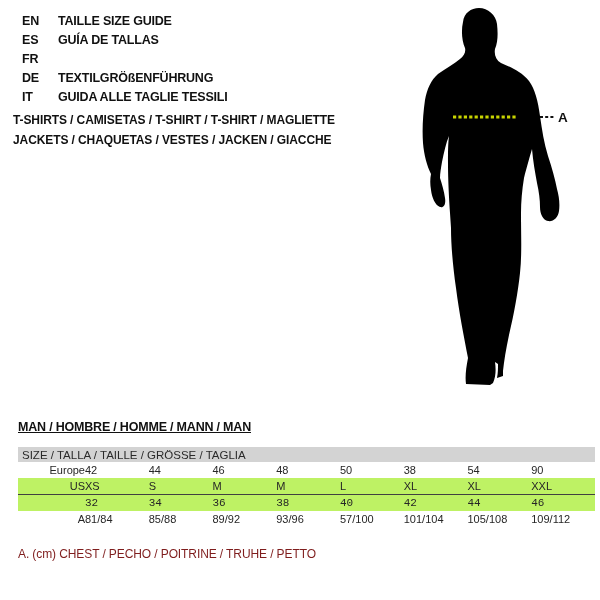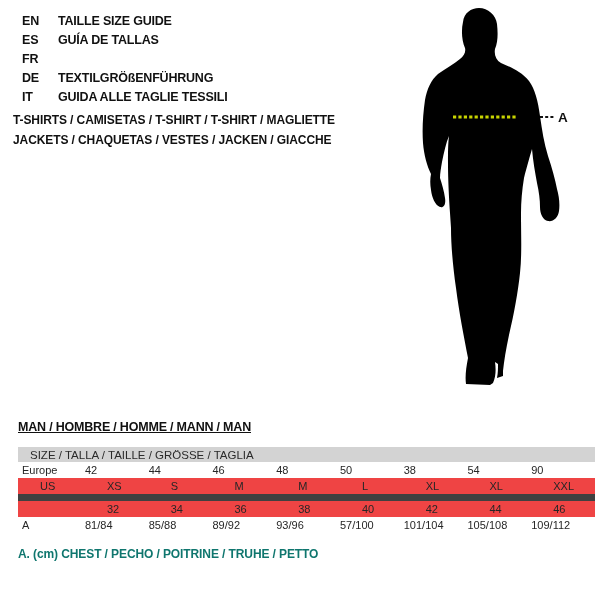--- a/index.html
+++ b/index.html
@@ -27,27 +27,27 @@
   
   .figure-wrap { position: absolute; left: 398px; top: 0; width: 202px; height: 400px; }
   .figure-wrap svg { display: block; }
 
   
   .section-title { position: absolute; left: 18px; top: 420px; font-size: 12.5px; font-weight: bold; color: #111; letter-spacing: -0.2px; white-space: nowrap; text-decoration: underline; }
 
   
   .size-table { position: absolute; left: 18px; top: 447px; width: 577px; border-collapse: collapse; table-layout: fixed; font-size: 11px; color: #262626; }
   .size-table td { padding: 0; height: 16px; vertical-align: middle; }
-  .size-table td.row-label { text-align: left; padding-left: 4px; }
-  .size-table tr.table-header td { background: #d3d3d3; text-align: left; padding-left: 12px; height: 15px; font-size: 11.5px; color: #2a2a2a; }
-  .size-table tr.stripe td { background: #ef4444; padding-left: 22px; }
-  .size-table tr.stripe-sep td { border-top: 7px solid #404040; }
-
-  
-  .footnote { position: absolute; left: 18px; top: 547px; font-size: 12px; font-weight: bold; color: #0f766e; letter-spacing: -0.1px; white-space: nowrap; }
+  .size-table td.row-label { text-align: right; padding-left: 4px; }
+  .size-table tr.table-header td { background: #d3d3d3; text-align: left; padding-left: 4px; height: 15px; font-size: 11.5px; color: #2a2a2a; }
+  .size-table tr.stripe td { background: #bef264; }
+  .size-table tr.stripe-sep td { border-top: 1px solid #404040; font-family: Liberation Mono, monospace; }
+
+  
+  .footnote { position: absolute; left: 18px; top: 547px; font-size: 12px; font-weight: normal; color: #7f1d1d; letter-spacing: -0.1px; white-space: nowrap; }
 </style>
 </head>
 <body>
 
 <div class="stage">
 
   <div class="lang-list">
     <div class="lang-row">
       <span class="lang-code">EN</span>
       <span class="lang-label">TAILLE SIZE GUIDE</span>

